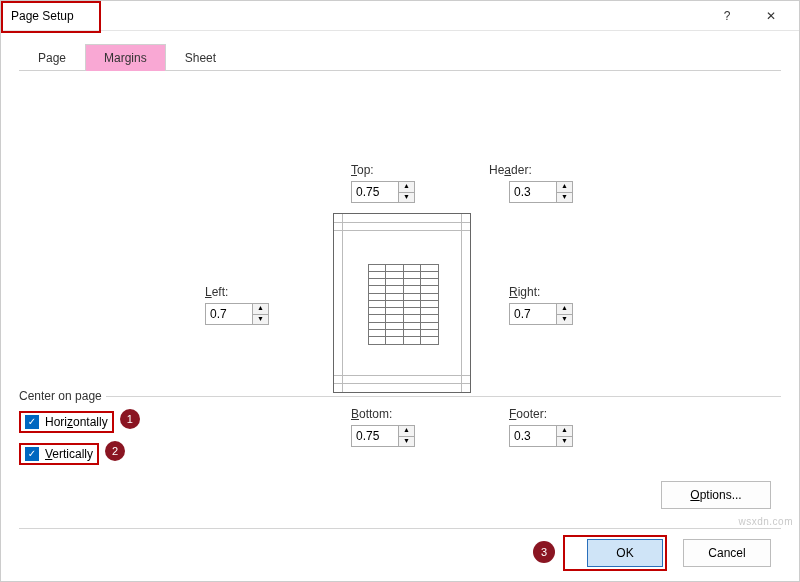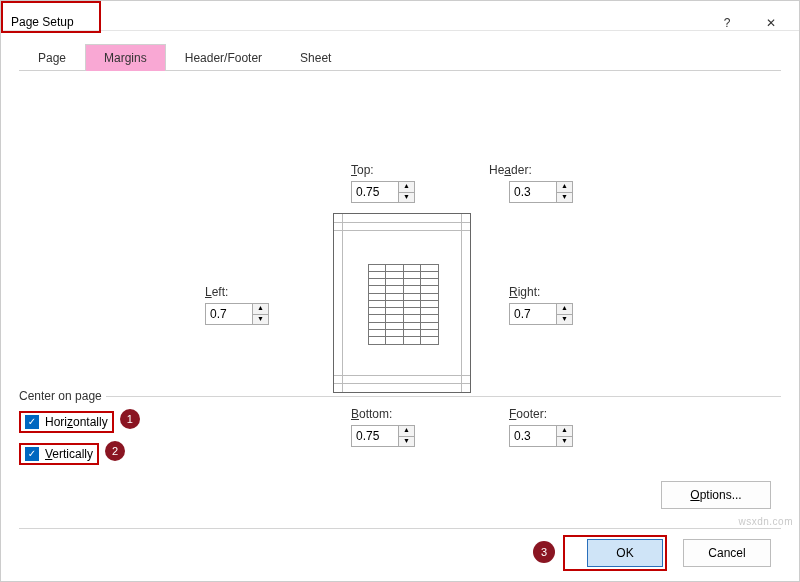--- a/index.html
+++ b/index.html
@@ -12,21 +12,21 @@
       padding: 0;
       background: #fff;
       width: 800px;
       height: 582px;
       position: relative;
       border: 1px solid #ccc;
     }
     .titlebar {
       height: 30px;
       display: flex;
-      align-items: flex-end;
+      align-items: center;
       padding: 0 6px;
       border-bottom: 1px solid #e5e5e5;
     }
     .title-text {
       padding: 1px 4px;
     }
     .title-hl {
       border: 2px solid #c00000;
       position: absolute;
       left: 0;
@@ -220,21 +220,20 @@
   <div class="win-controls">
     <span class="win-btn">?</span>
     <span class="win-btn">✕</span>
   </div>
 </div>
 <div class="title-hl"></div>
 
 <div class="tabstrip">
   <div class="tab">Page</div>
   <div class="tab active">Margins</div>
-  <div class="tab">Header/Footer</div>
   <div class="tab">Sheet</div>
 </div>
 
 <div class="content">
 
   <span class="margin-label" style="left:350px; top:92px;"><span class="underline-letter">T</span><span>op:</span></span>
   <div class="spin" style="left:350px; top:110px;">
     <input value="0.75" style="">
     <div class="spin-btns">
         <div class="sp">▲</div>

